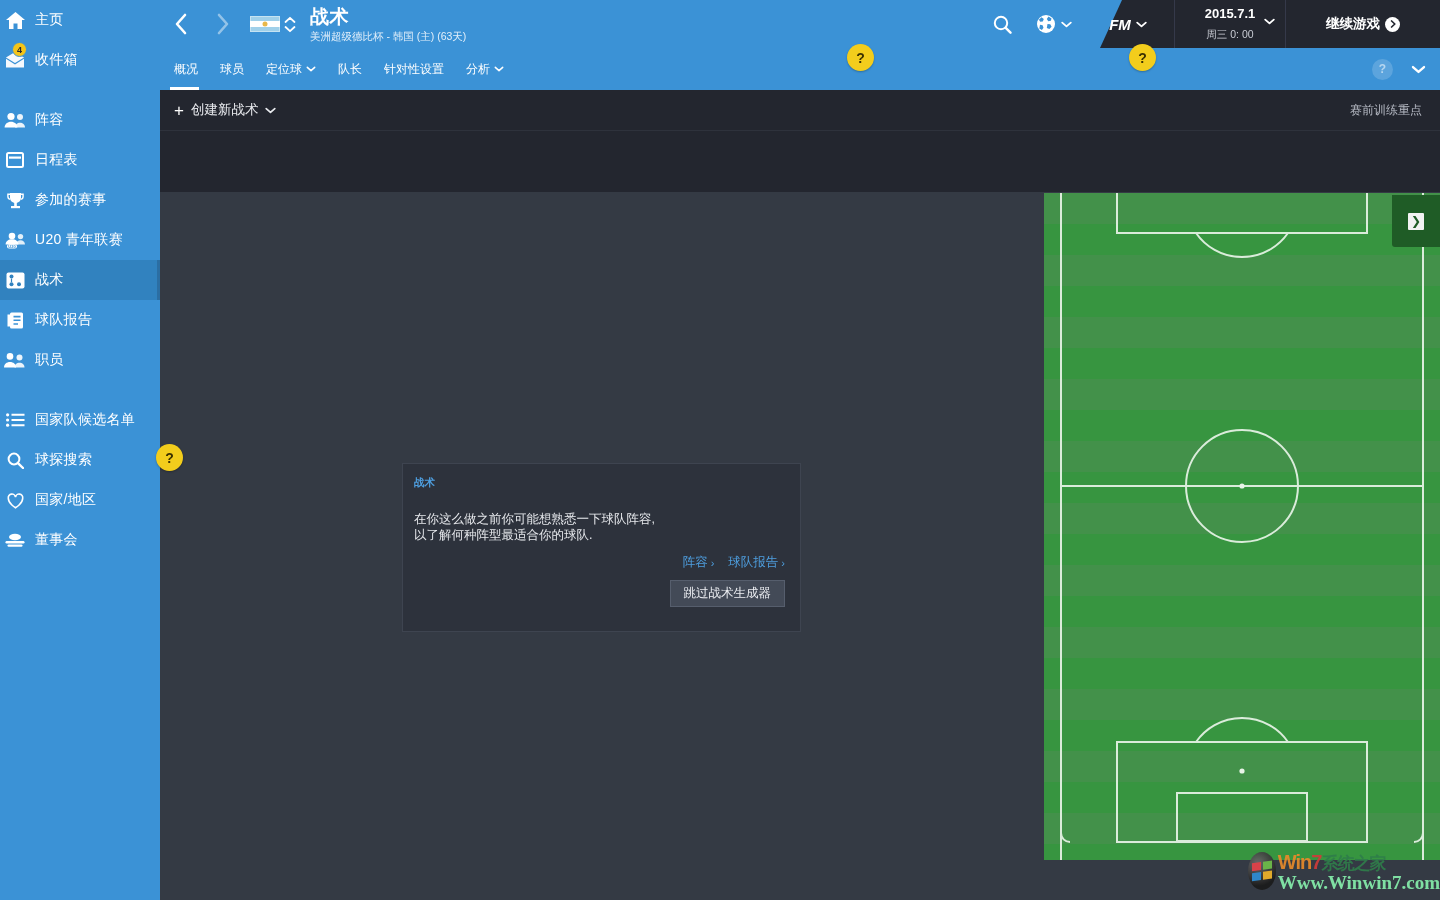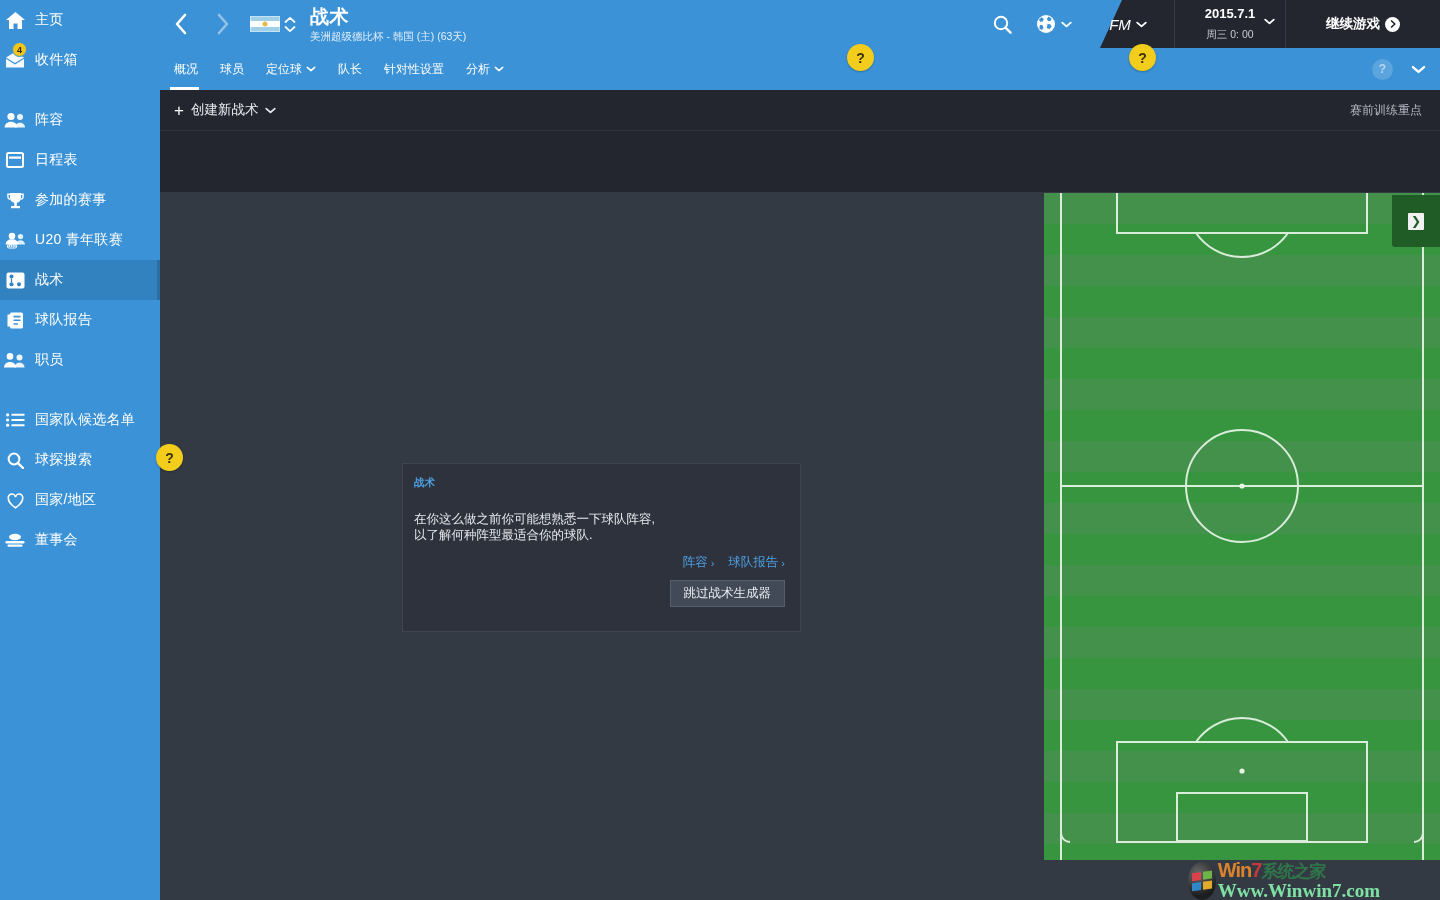--- a/index.html
+++ b/index.html
@@ -100,21 +100,21 @@
     display: flex; align-items: stretch;
   }
   .tb-btn {
     display: flex; align-items: center; justify-content: center;
     gap: 5px; cursor: pointer; color: #fff;
   }
   .tb-search { width: 48px; }
   .tb-globe { width: 56px; }
   .tb-fm {
     width: 92px; color: #fff;
-    font-style: italic; font-weight: normal; font-size: 15px;
+    font-style: italic; font-weight: bold; font-size: 15px;
   }
   .tb-date {
     width: 112px; flex-direction: column;
     border-left: 1px solid #35394a; border-right: 1px solid #35394a;
     position: relative;
   }
   .tb-date .d1 { font-size: 13px; font-weight: bold; color: #fff; }
   .tb-date .d2 { font-size: 10.5px; color: #c9ccd4; margin-top: 2px; }
   .tb-date .chev { position: absolute; right: 10px; top: 18px; }
   .tb-cont {
@@ -275,23 +275,23 @@
     background: #f3cd1c;
     color: #3a3002;
     font-size: 14px; font-weight: bold;
     display: flex; align-items: center; justify-content: center;
     cursor: pointer;
     box-shadow: 0 1px 2px rgba(0,0,0,.25);
   }
 
   
   #watermark {
-    position: absolute; left: 1188px; top: 852px;
+    position: absolute; left: 1248px; top: 852px;
     width: 192px; height: 48px;
-    display: flex; align-items: flex-end;
+    display: flex; align-items: flex-start;
     opacity: .92;
   }
   .wm-orb {
     width: 38px; height: 38px; border-radius: 50%;
     background: radial-gradient(circle at 35% 30%, #6d6d6d, #1b1b1b 70%);
     display: flex; align-items: center; justify-content: center;
     margin-right: 2px;
   }
   .wm-orb .sq {
     display: grid; grid-template-columns: 9px 9px; grid-template-rows: 8px 8px;

